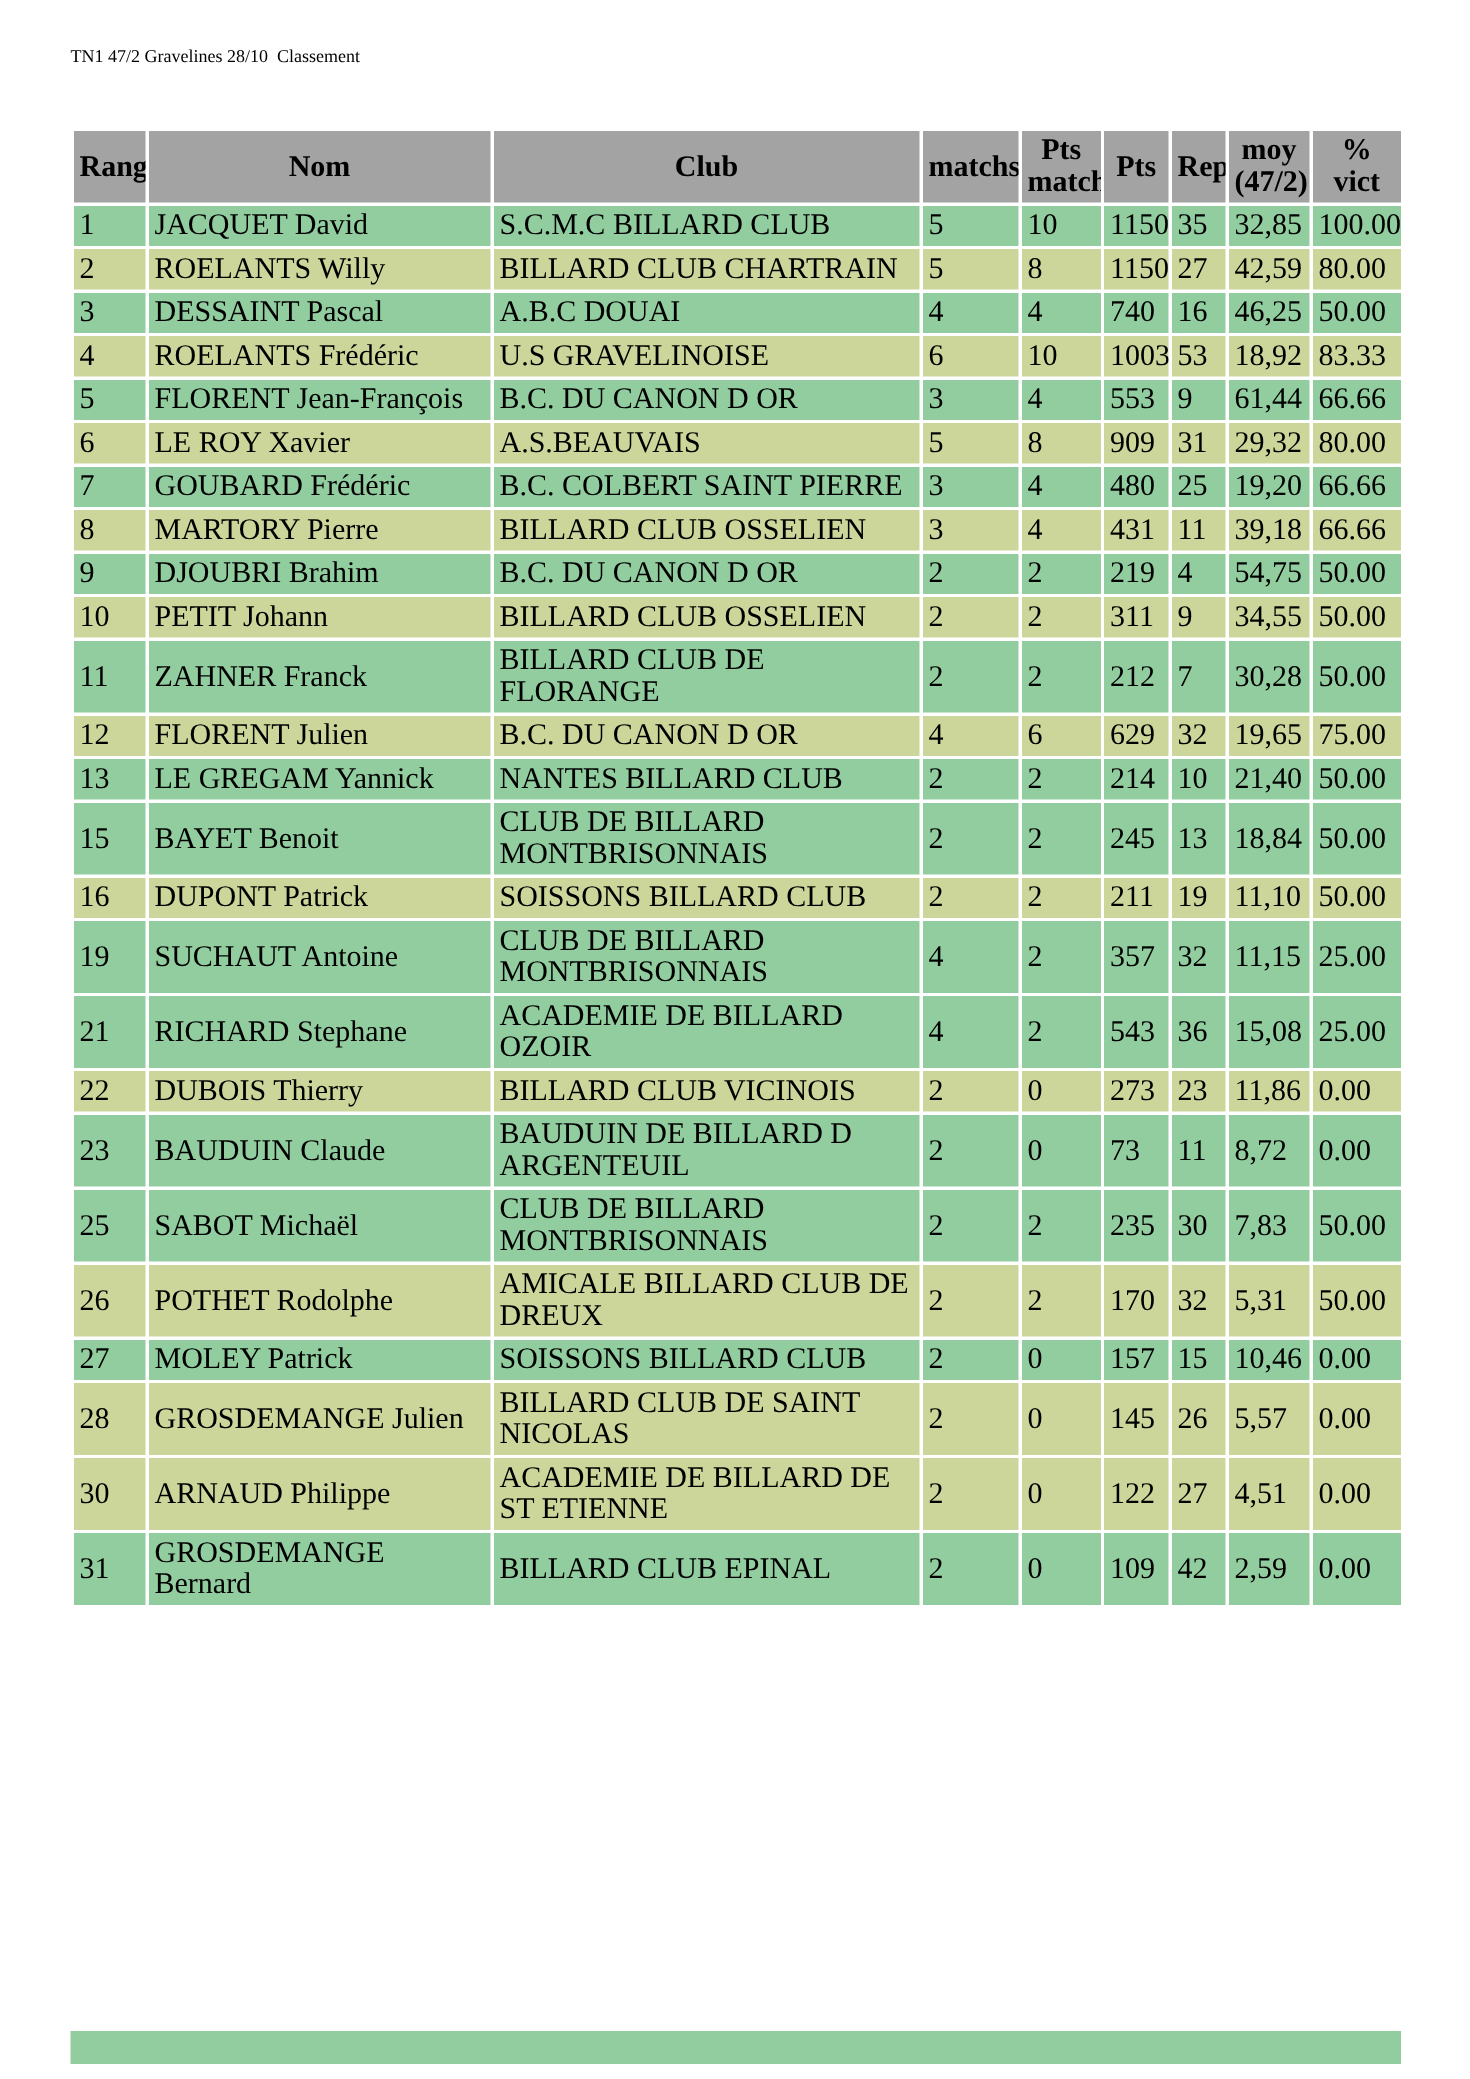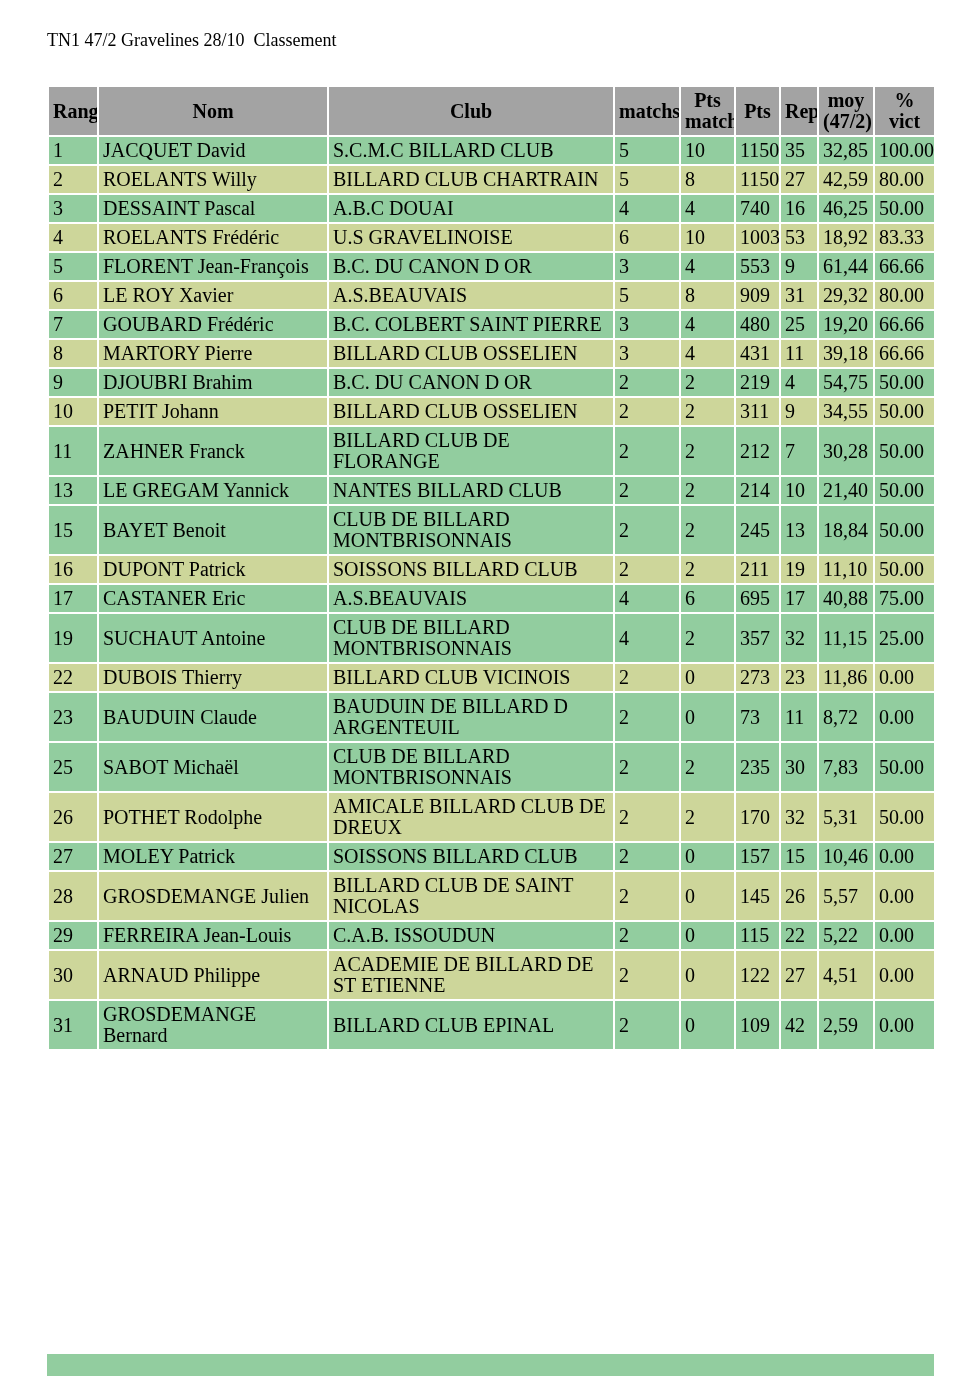--- a/index.html
+++ b/index.html
@@ -16,21 +16,21 @@
     height: 1386px;
     position: relative;
     background: #ffffff;
     font-family: "Liberation Serif", "DejaVu Serif", serif;
     color: var(--text);
   }
   .page-title {
     position: absolute;
     left: 47px;
     top: 30px;
-    font-size: 18px;
+    font-size: 12px;
     white-space: pre;
   }
   table.classement {
     position: absolute;
     left: 47px;
     top: 85px;
     width: 887px;
     border-collapse: collapse;
     table-layout: fixed;
     font-size: 20px;
@@ -220,20 +220,31 @@
         <td>ZAHNER Franck</td>
         <td>BILLARD CLUB DE
 FLORANGE</td>
         <td>2</td>
         <td>2</td>
         <td>212</td>
         <td>7</td>
         <td>30,28</td>
         <td>50.00</td>
       </tr>
+      <tr class="khaki">
+        <td>12</td>
+        <td>FLORENT Julien</td>
+        <td>B.C. DU CANON D OR</td>
+        <td>4</td>
+        <td>6</td>
+        <td>629</td>
+        <td>32</td>
+        <td>19,65</td>
+        <td>75.00</td>
+      </tr>
       <tr class="green">
         <td>13</td>
         <td>LE GREGAM Yannick</td>
         <td>NANTES BILLARD CLUB</td>
         <td>2</td>
         <td>2</td>
         <td>214</td>
         <td>10</td>
         <td>21,40</td>
         <td>50.00</td>
@@ -255,42 +266,43 @@
         <td>DUPONT Patrick</td>
         <td>SOISSONS BILLARD CLUB</td>
         <td>2</td>
         <td>2</td>
         <td>211</td>
         <td>19</td>
         <td>11,10</td>
         <td>50.00</td>
       </tr>
       <tr class="green">
-        <td>17</td>
-        <td>CASTANER Eric</td>
-        <td>A.S.BEAUVAIS</td>
-        <td>4</td>
-        <td>6</td>
-        <td>695</td>
-        <td>17</td>
-        <td>40,88</td>
-        <td>75.00</td>
-      </tr>
-      <tr class="green">
         <td>19</td>
         <td>SUCHAUT Antoine</td>
         <td>CLUB DE BILLARD
 MONTBRISONNAIS</td>
         <td>4</td>
         <td>2</td>
         <td>357</td>
         <td>32</td>
         <td>11,15</td>
         <td>25.00</td>
       </tr>
+      <tr class="green">
+        <td>21</td>
+        <td>RICHARD Stephane</td>
+        <td>ACADEMIE DE BILLARD
+OZOIR</td>
+        <td>4</td>
+        <td>2</td>
+        <td>543</td>
+        <td>36</td>
+        <td>15,08</td>
+        <td>25.00</td>
+      </tr>
       <tr class="khaki">
         <td>22</td>
         <td>DUBOIS Thierry</td>
         <td>BILLARD CLUB VICINOIS</td>
         <td>2</td>
         <td>0</td>
         <td>273</td>
         <td>23</td>
         <td>11,86</td>
         <td>0.00</td>
@@ -345,31 +357,20 @@
       <tr class="khaki">
         <td>28</td>
         <td>GROSDEMANGE Julien</td>
         <td>BILLARD CLUB DE SAINT
 NICOLAS</td>
         <td>2</td>
         <td>0</td>
         <td>145</td>
         <td>26</td>
         <td>5,57</td>
-        <td>0.00</td>
-      </tr>
-      <tr class="green">
-        <td>29</td>
-        <td>FERREIRA Jean-Louis</td>
-        <td>C.A.B. ISSOUDUN</td>
-        <td>2</td>
-        <td>0</td>
-        <td>115</td>
-        <td>22</td>
-        <td>5,22</td>
         <td>0.00</td>
       </tr>
       <tr class="khaki">
         <td>30</td>
         <td>ARNAUD Philippe</td>
         <td>ACADEMIE DE BILLARD DE
 ST ETIENNE</td>
         <td>2</td>
         <td>0</td>
         <td>122</td>

